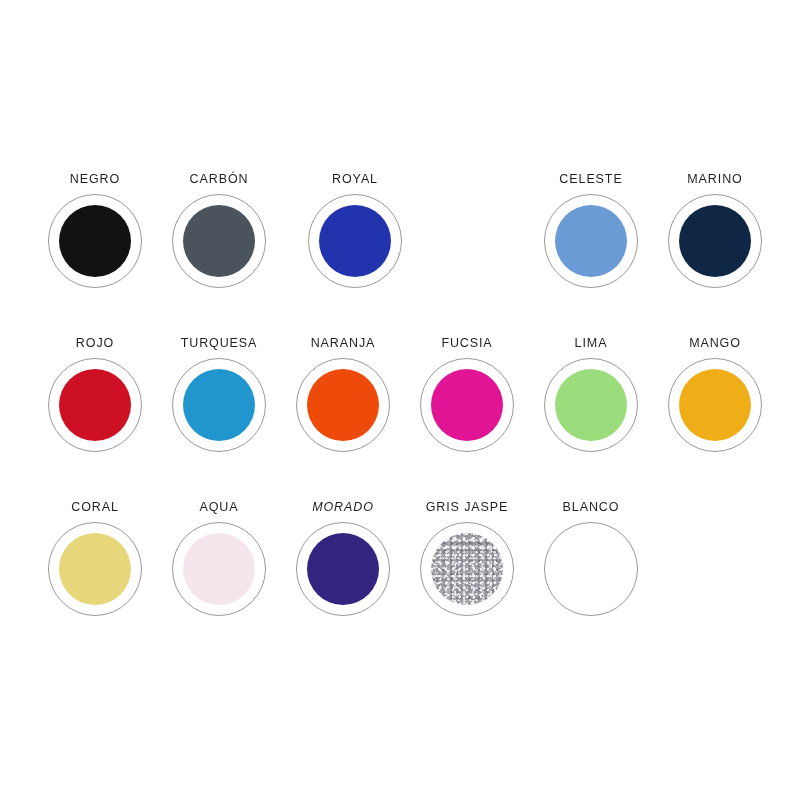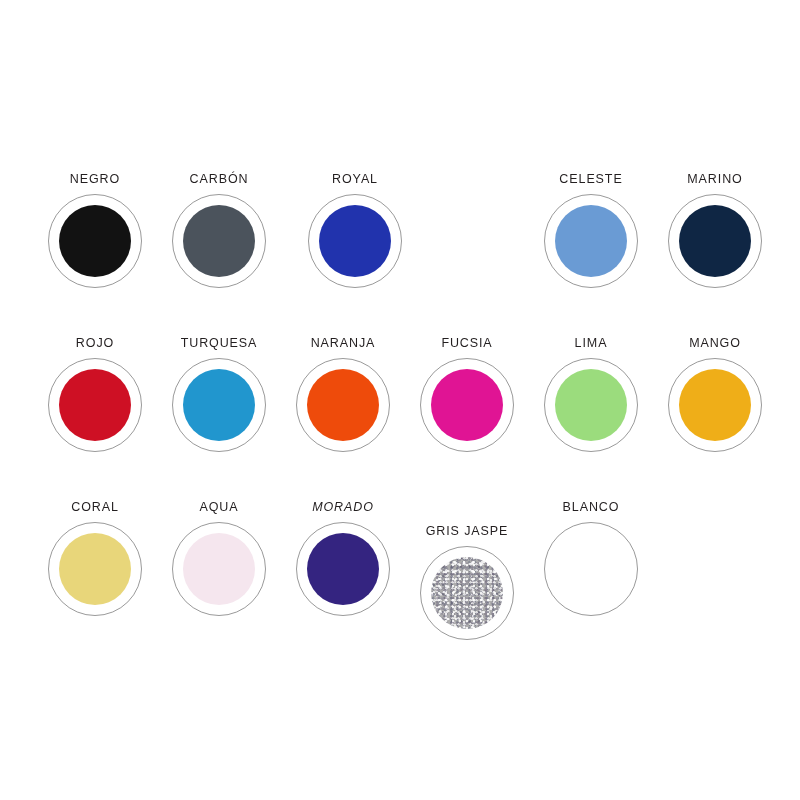--- a/index.html
+++ b/index.html
@@ -168,21 +168,21 @@
       <div class="swatch-ring" style="border-color: rgb(154, 154, 154);">
         <div class="swatch-fill" style="background-color: rgb(245, 230, 238);"></div>
       </div>
     </div>
     <div class="swatch" style="left: 281px; top: 500px; font-style: italic;">
       <div class="swatch-label">MORADO</div>
       <div class="swatch-ring" style="border-color: rgb(154, 154, 154);">
         <div class="swatch-fill" style="background-color: rgb(52, 36, 128);"></div>
       </div>
     </div>
-    <div class="swatch" style="left: 405px; top: 500px; justify-content: center;">
+    <div class="swatch" style="left: 405px; top: 500px;">
       <div class="swatch-label">GRIS JASPE</div>
       <div class="swatch-ring" style="border-color: rgb(154, 154, 154);">
         <div class="swatch-fill is-heather" style="background-color: rgb(172, 172, 172);"></div>
       </div>
     </div>
     <div class="swatch" style="left: 529px; top: 500px;">
       <div class="swatch-label">BLANCO</div>
       <div class="swatch-ring" style="border-color: rgb(154, 154, 154);"></div>
     </div>
   </div>

